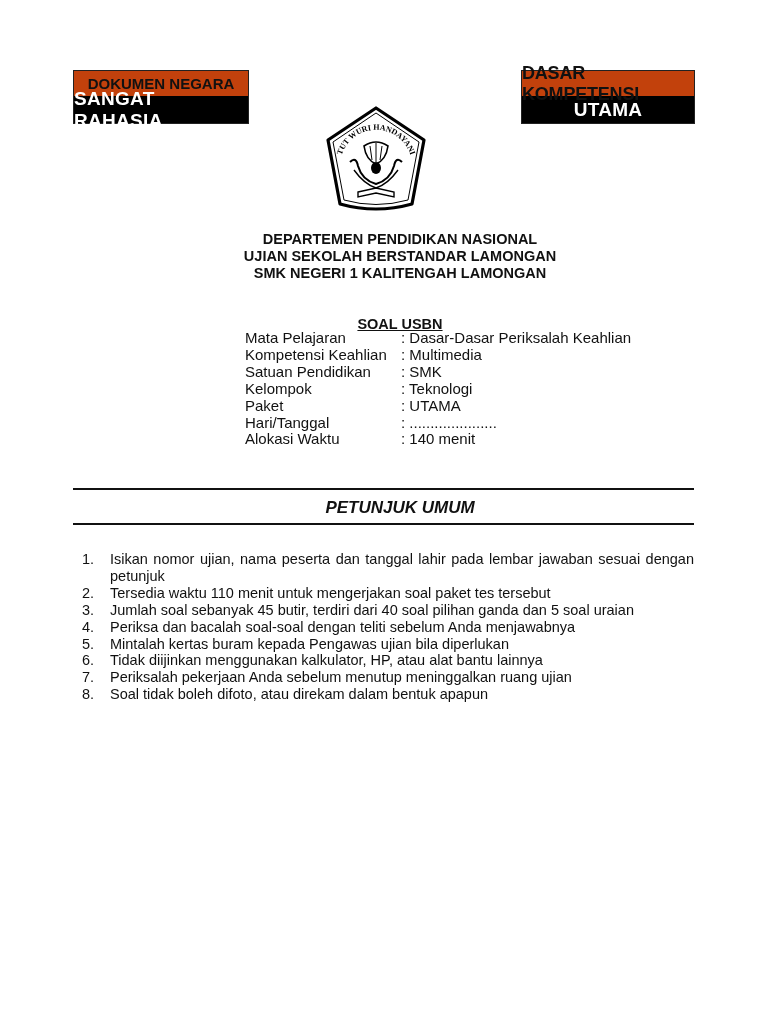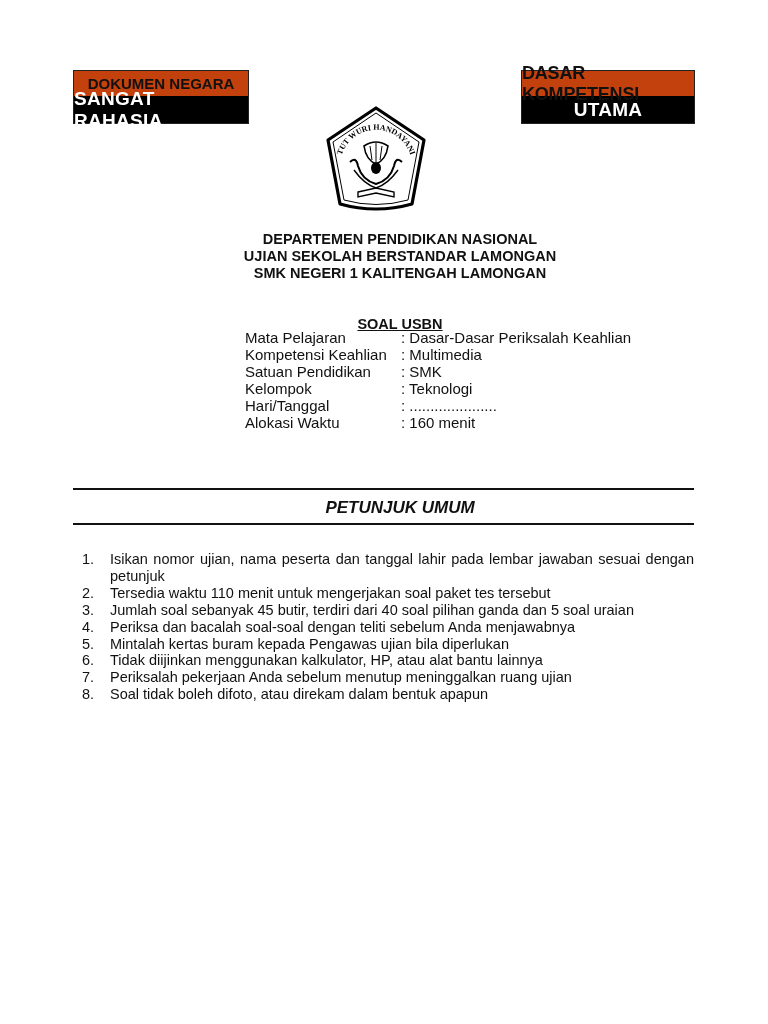--- a/index.html
+++ b/index.html
@@ -103,26 +103,30 @@
   </div>
   <div class="info-row">
     <span class="info-label">Satuan Pendidikan</span>
     <span>: SMK</span>
   </div>
   <div class="info-row">
     <span class="info-label">Kelompok</span>
     <span>: Teknologi</span>
   </div>
   <div class="info-row">
+    <span class="info-label">Paket</span>
+    <span>: UTAMA</span>
+  </div>
+  <div class="info-row">
     <span class="info-label">Hari/Tanggal</span>
     <span>: .....................</span>
   </div>
   <div class="info-row">
     <span class="info-label">Alokasi Waktu</span>
-    <span>: 160 menit</span>
+    <span>: 140 menit</span>
   </div>
 </div>
 
 <div class="rule" id="rule-top"></div>
 <div class="heading" id="petunjuk-title">PETUNJUK UMUM</div>
 <div class="rule" id="rule-bottom"></div>
 
 <ol id="instructions">
   <li class="inst">
     <span class="inst-num">1.</span>

